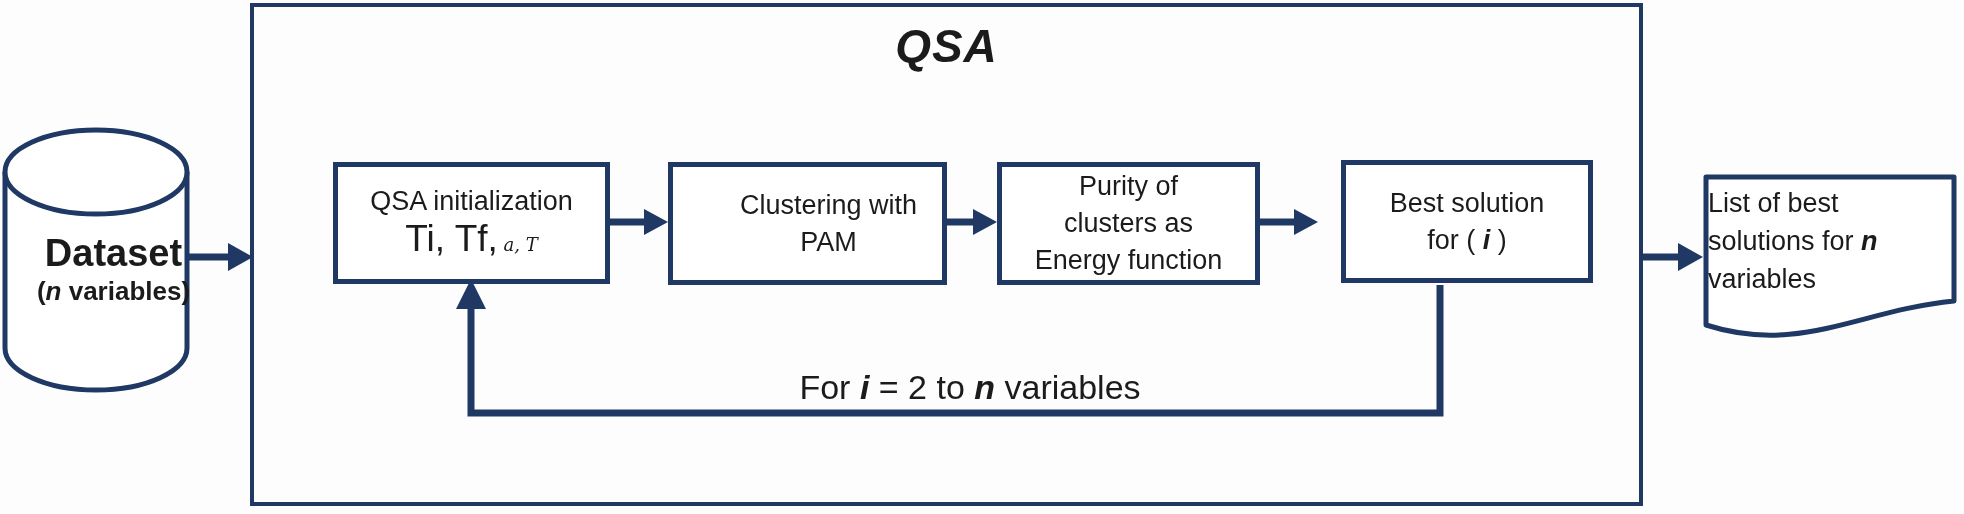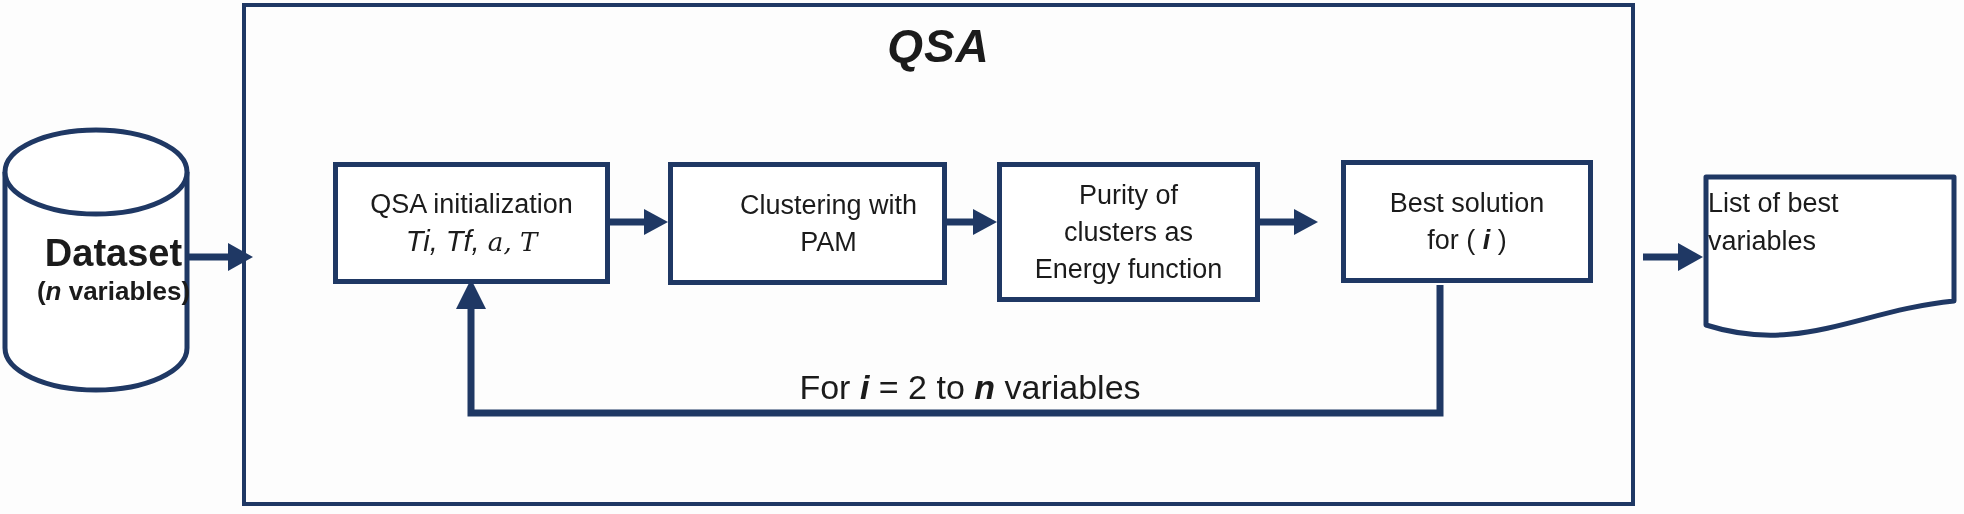--- a/index.html
+++ b/index.html
@@ -26,21 +26,21 @@
     left: 0; top: 0;
     width: 1964px;
     height: 514px;
   }
   .shape { fill: var(--node_fill); stroke: var(--navy); stroke-width: 5; stroke-linejoin: round; }
   .ln    { stroke: var(--navy); stroke-width: 7; fill: none; }
   .hd    { fill: var(--navy); stroke: none; }
 
   .outer-box {
     position: absolute;
-    left: 242px; top: 3px;
+    left: 250px; top: 3px;
     width: 1393px; height: 503px;
     border: 4px solid var(--navy);
     box-sizing: border-box;
     background: transparent;
   }
   .qsa-title {
     text-align: center;
     margin-top: 12px;
     font-size: 46px;
     font-weight: bold;
@@ -55,25 +55,25 @@
     display: flex;
     flex-direction: column;
     align-items: center;
     justify-content: center;
     text-align: center;
     font-size: 27px;
     line-height: 37px;
   }
   .n1 { left: 333px;  top: 162px; width: 277px; height: 122px; }
   .n2 { left: 668px;  top: 162px; width: 279px; height: 123px; padding-left: 42px; }
-  .n3 { left: 997px;  top: 162px; width: 263px; height: 140px; }
+  .n3 { left: 997px;  top: 162px; width: 263px; height: 123px; }
   .n4 { left: 1318px; top: 160px; width: 252px; height: 123px; margin-left: 23px; }
 
-  .it  { font-style: italic; font-size: 29px; }
-  .ser { font-family: "DejaVu Serif", serif; font-style: italic; font-size: 26px; }
+  .it  { font-size: 37px; }
+  .ser { font-family: "DejaVu Serif", serif; font-style: italic; font-size: 18px; }
   .bi  { font-weight: bold; font-style: italic; }
 
   .ds-label {
     position: absolute;
     left: 2px; top: 231px;
     width: 223px;
     text-align: center;
   }
   .ds-title { font-size: 38px; font-weight: bold; line-height: 44px; }
   .ds-sub   { font-size: 26px; font-weight: bold; line-height: 32px; }
@@ -153,16 +153,17 @@
 
   <div class="ds-label">
     <div class="ds-title">Dataset</div>
     <div class="ds-sub"><span>(</span><span class="bi">n</span><span> variables)</span></div>
   </div>
 
   <div class="loop-label"><span>For </span><span class="bi">i</span><span> = 2 to </span><span class="bi">n</span><span> variables</span></div>
 
   <div class="doc-label">
     <div>List of best</div>
+    <div><span>solutions for </span><span class="bi">n</span></div>
     <div>variables</div>
   </div>
 
 </div>
 
 </body></html>

